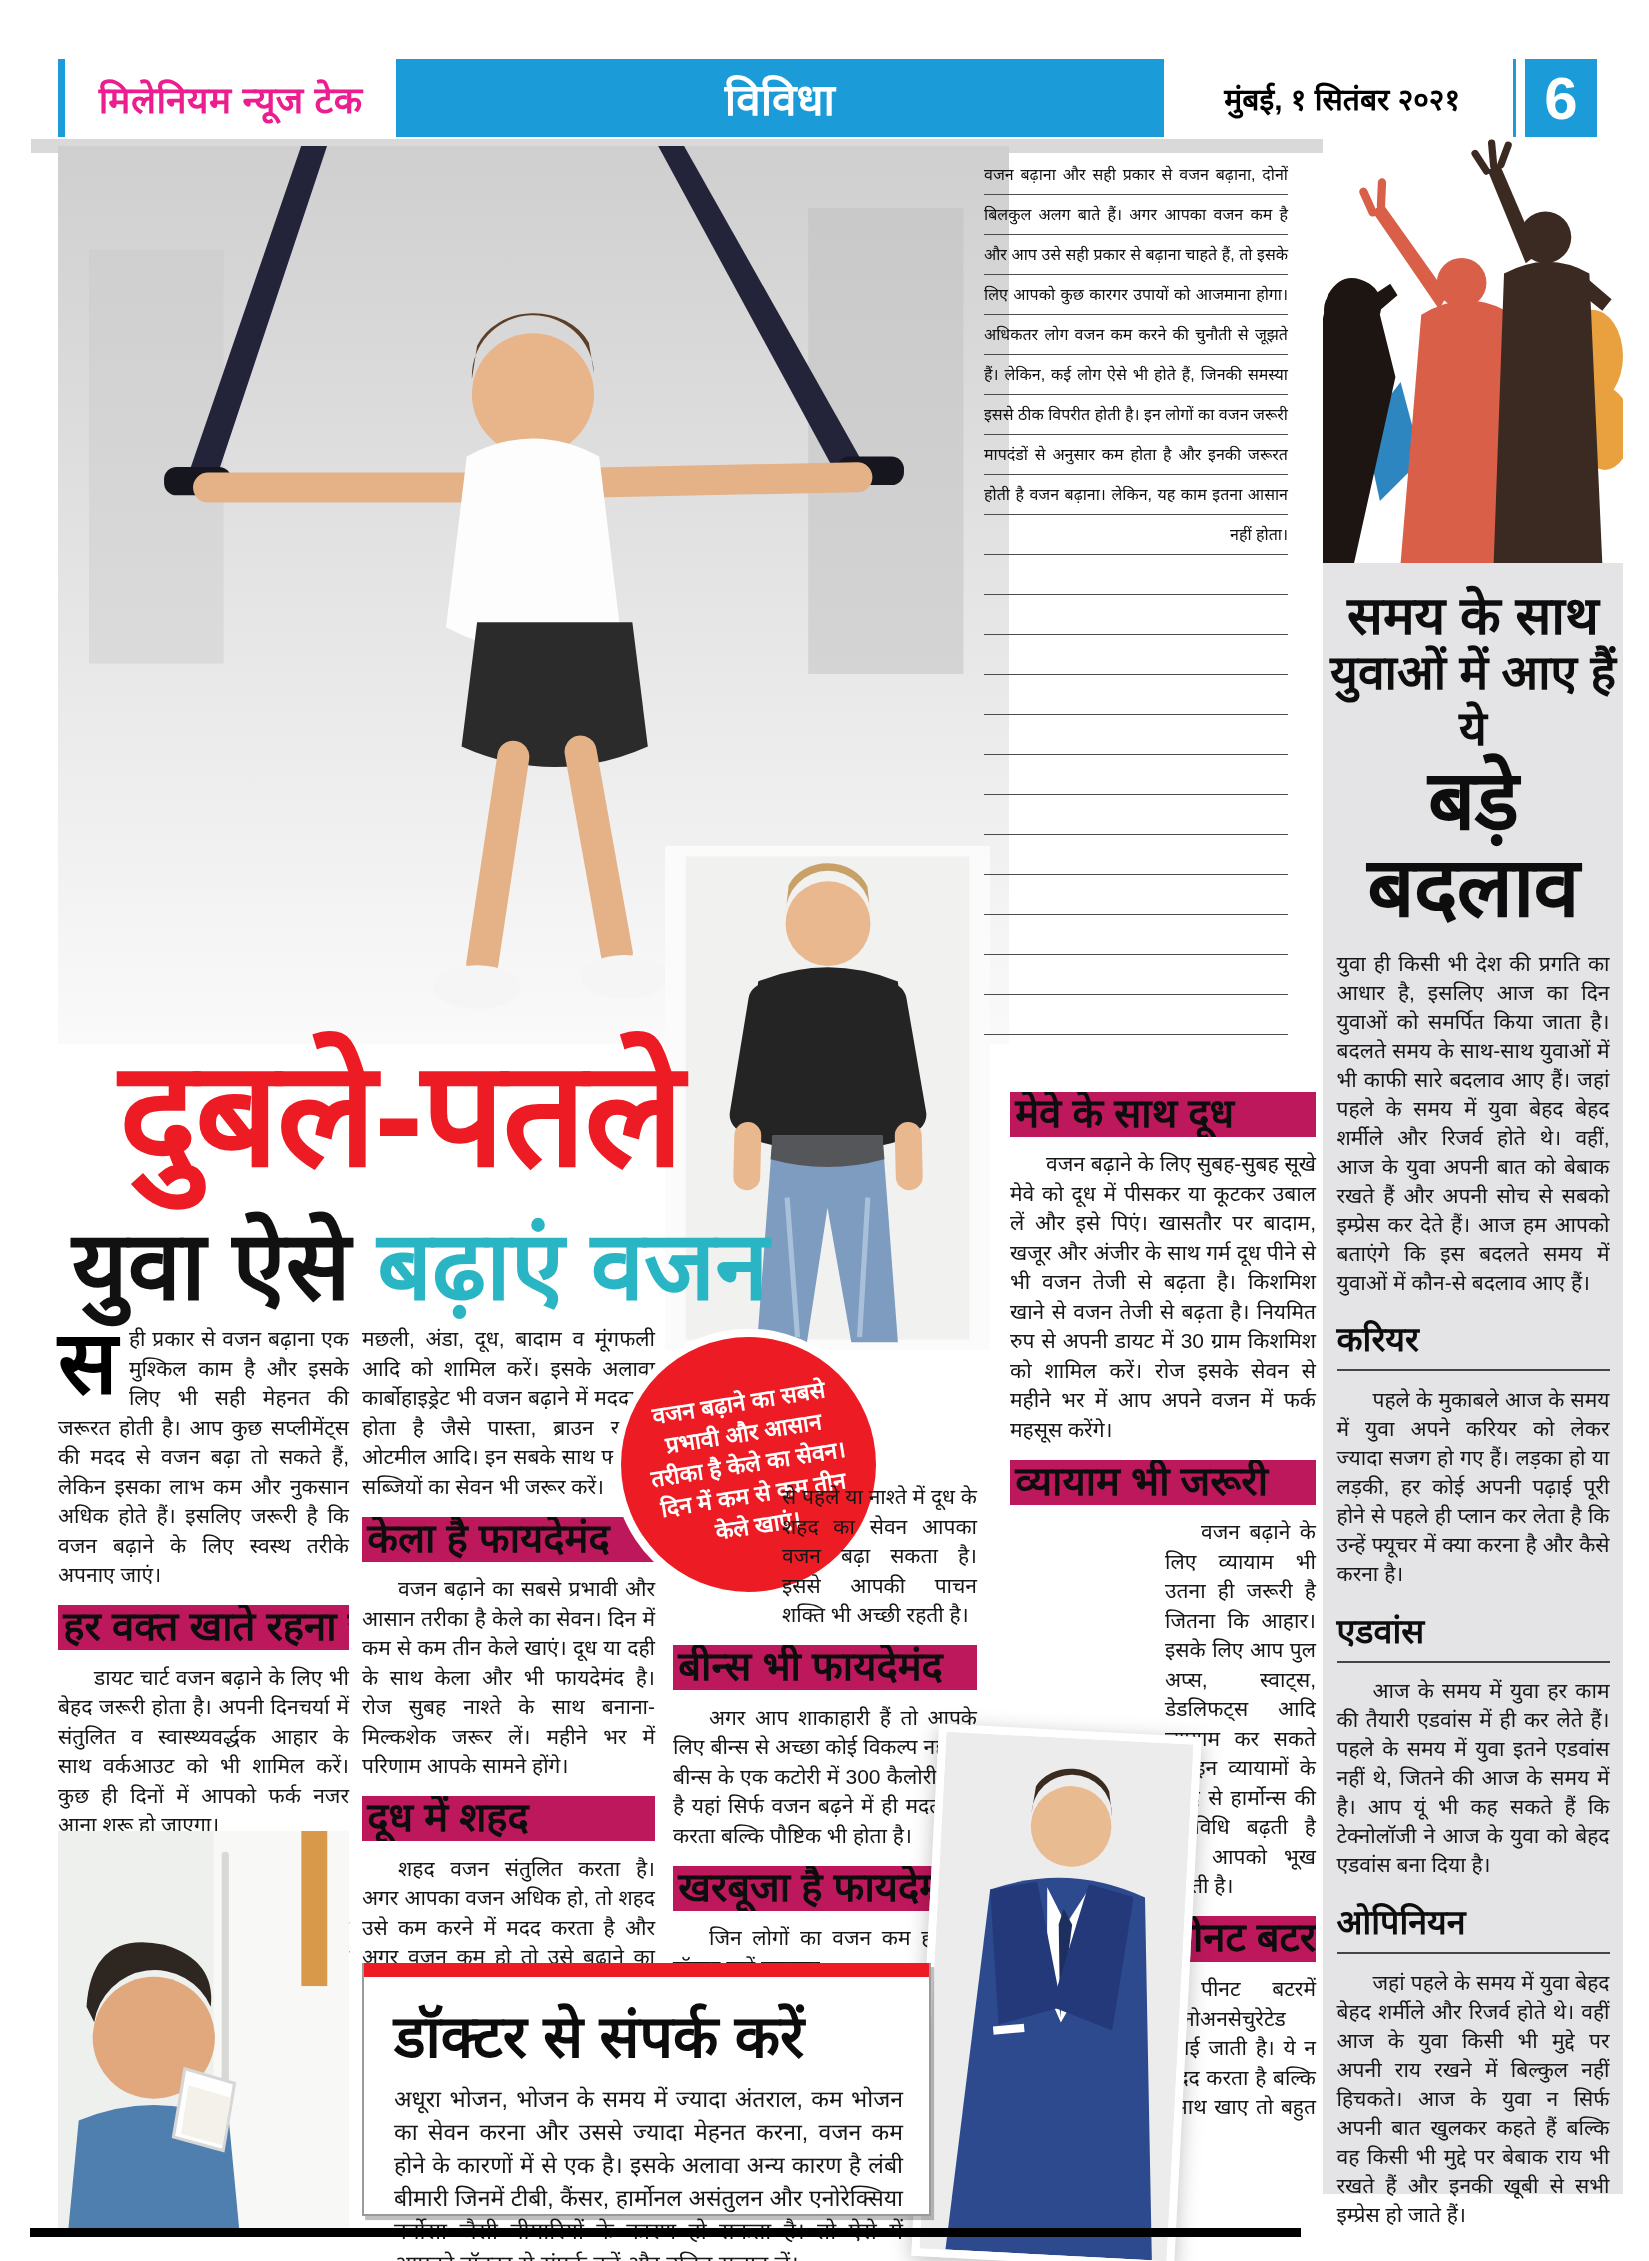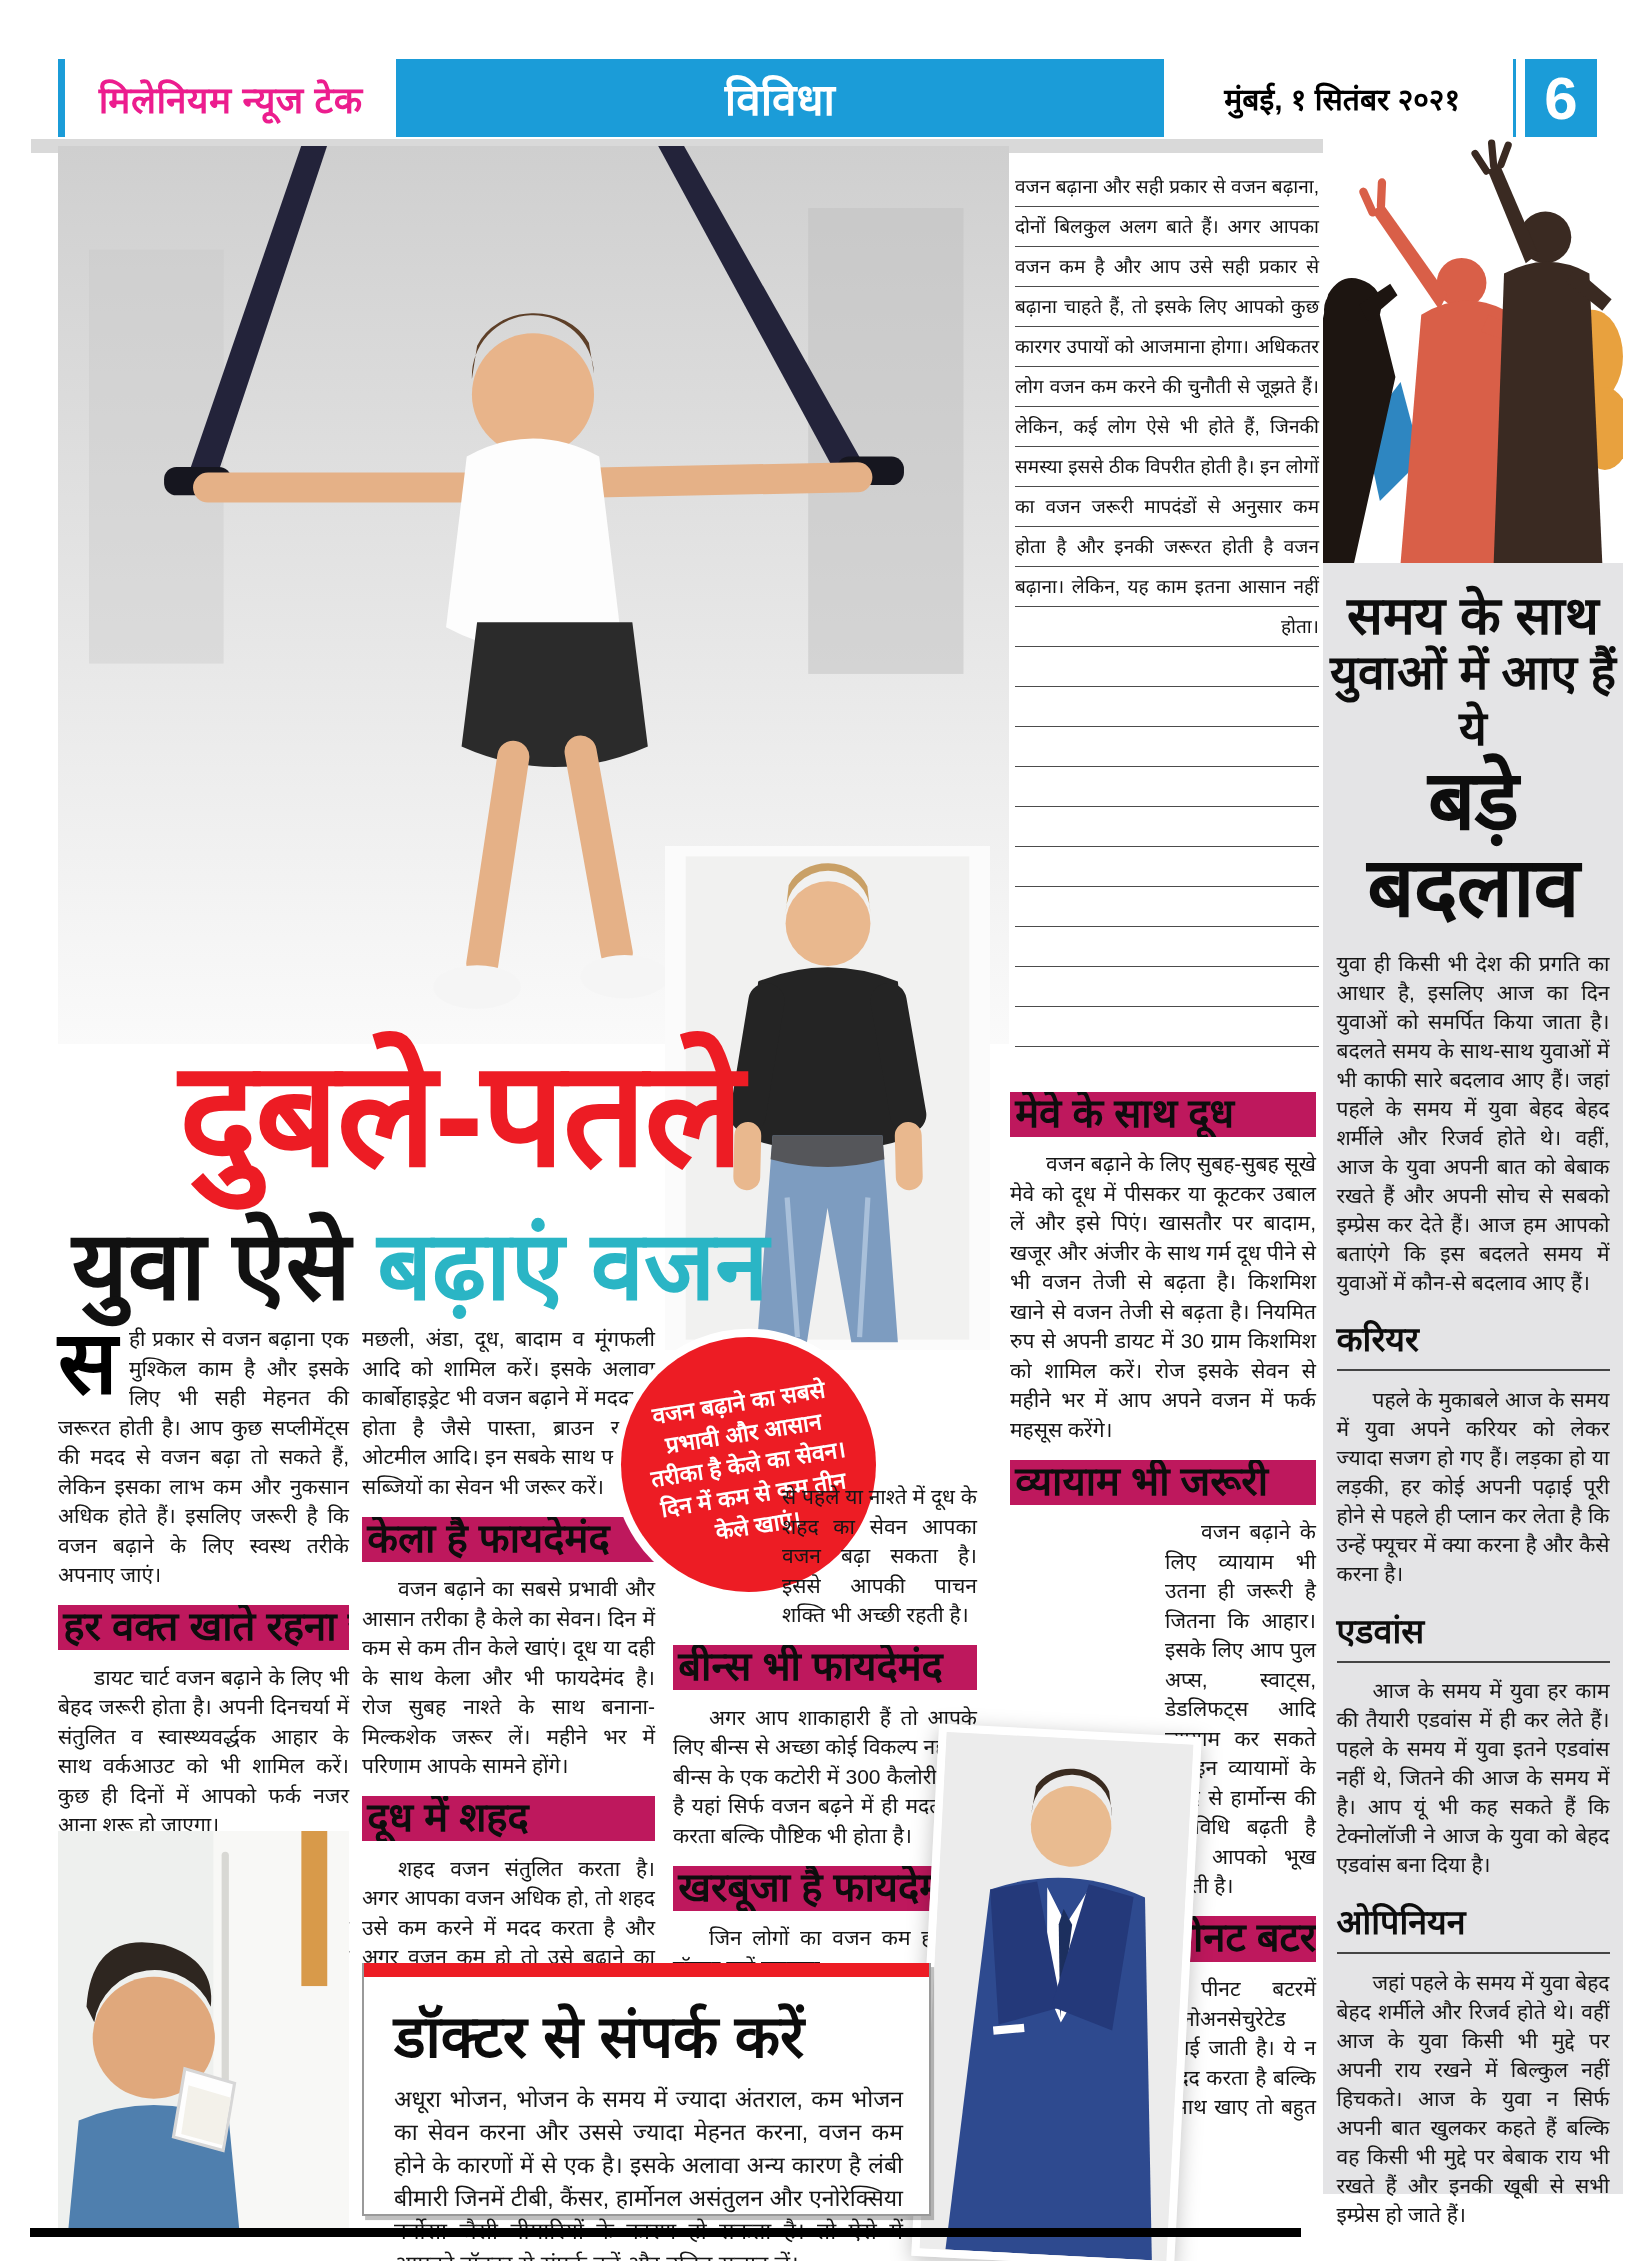--- a/index.html
+++ b/index.html
@@ -23,31 +23,31 @@
   
   .photo{position:absolute;overflow:hidden;}
   .photo svg{display:block;width:100%;height:100%;}
   .main-photo{left:58px;top:146px;width:951px;height:898px;}
   .tee-photo{left:665px;top:846px;width:325px;height:504px;background:#fbfbfb;}
   .milk-photo{left:58px;top:1831px;width:291px;height:398px;}
   .suit-photo{left:925px;top:1730px;width:247px;height:517px;border:8.3px solid #ffffff;
     box-shadow:0 5.2px 21px rgba(0,0,0,.25);transform:rotate(3deg);background:#ececec;}
 
   
-  .headline-1{position:absolute;left:119px;top:1037px;width:683px;text-align:center;
+  .headline-1{position:absolute;left:119px;top:1037px;width:683px;text-align:left;
     color:#ed1c24;font-size:147px;font-weight:800;line-height:155px;letter-spacing:-2.1px;}
   .headline-2{position:absolute;left:72px;top:1211px;width:745px;white-space:nowrap;
     font-size:96px;font-weight:800;line-height:109px;}
   .headline-2 .blk{color:#111111;margin-top:6px;}
   .headline-2 .teal{color:#2ab5c5;}
 
   
-  .lede{position:absolute;left:1015px;top:155px;width:304px;height:903px;
-    font-size:19px;line-height:40px;text-align:justify;text-align-last:right;color:#111;
-    background-image:repeating-linear-gradient(to bottom,transparent 0px,transparent 39px,#4c4c4c 39px,#4c4c4c 40px);margin-top:12px;}
+  .lede{position:absolute;left:984px;top:155px;width:304px;height:903px;
+    font-size:16px;line-height:40px;text-align:justify;text-align-last:right;color:#111;
+    background-image:repeating-linear-gradient(to bottom,transparent 0px,transparent 39px,#4c4c4c 39px,#4c4c4c 40px);}
 
   
   .col{position:absolute;font-size:21px;line-height:29.5px;text-align:justify;color:#161616;}
   .col p{margin:0 0 5.2px 0;text-indent:36px;}
   .col p.noindent{text-indent:0;}
   .subhead{display:block;background:#be185d;color:#0d0d0d;font-weight:800;font-size:40px;line-height:38px;
     padding:2.1px 7.2px 5.2px 5.2px;margin:15.5px 0 12.4px 0;text-indent:0;white-space:nowrap;overflow:hidden;}
   .dropcap{float:left;font-size:88px;line-height:72px;font-weight:800;color:#000;padding:3.1px 11.4px 0 0;}
   #col1{left:58px;top:1324px;width:291px;}
   #col2{left:362px;top:1324px;width:293px;}

